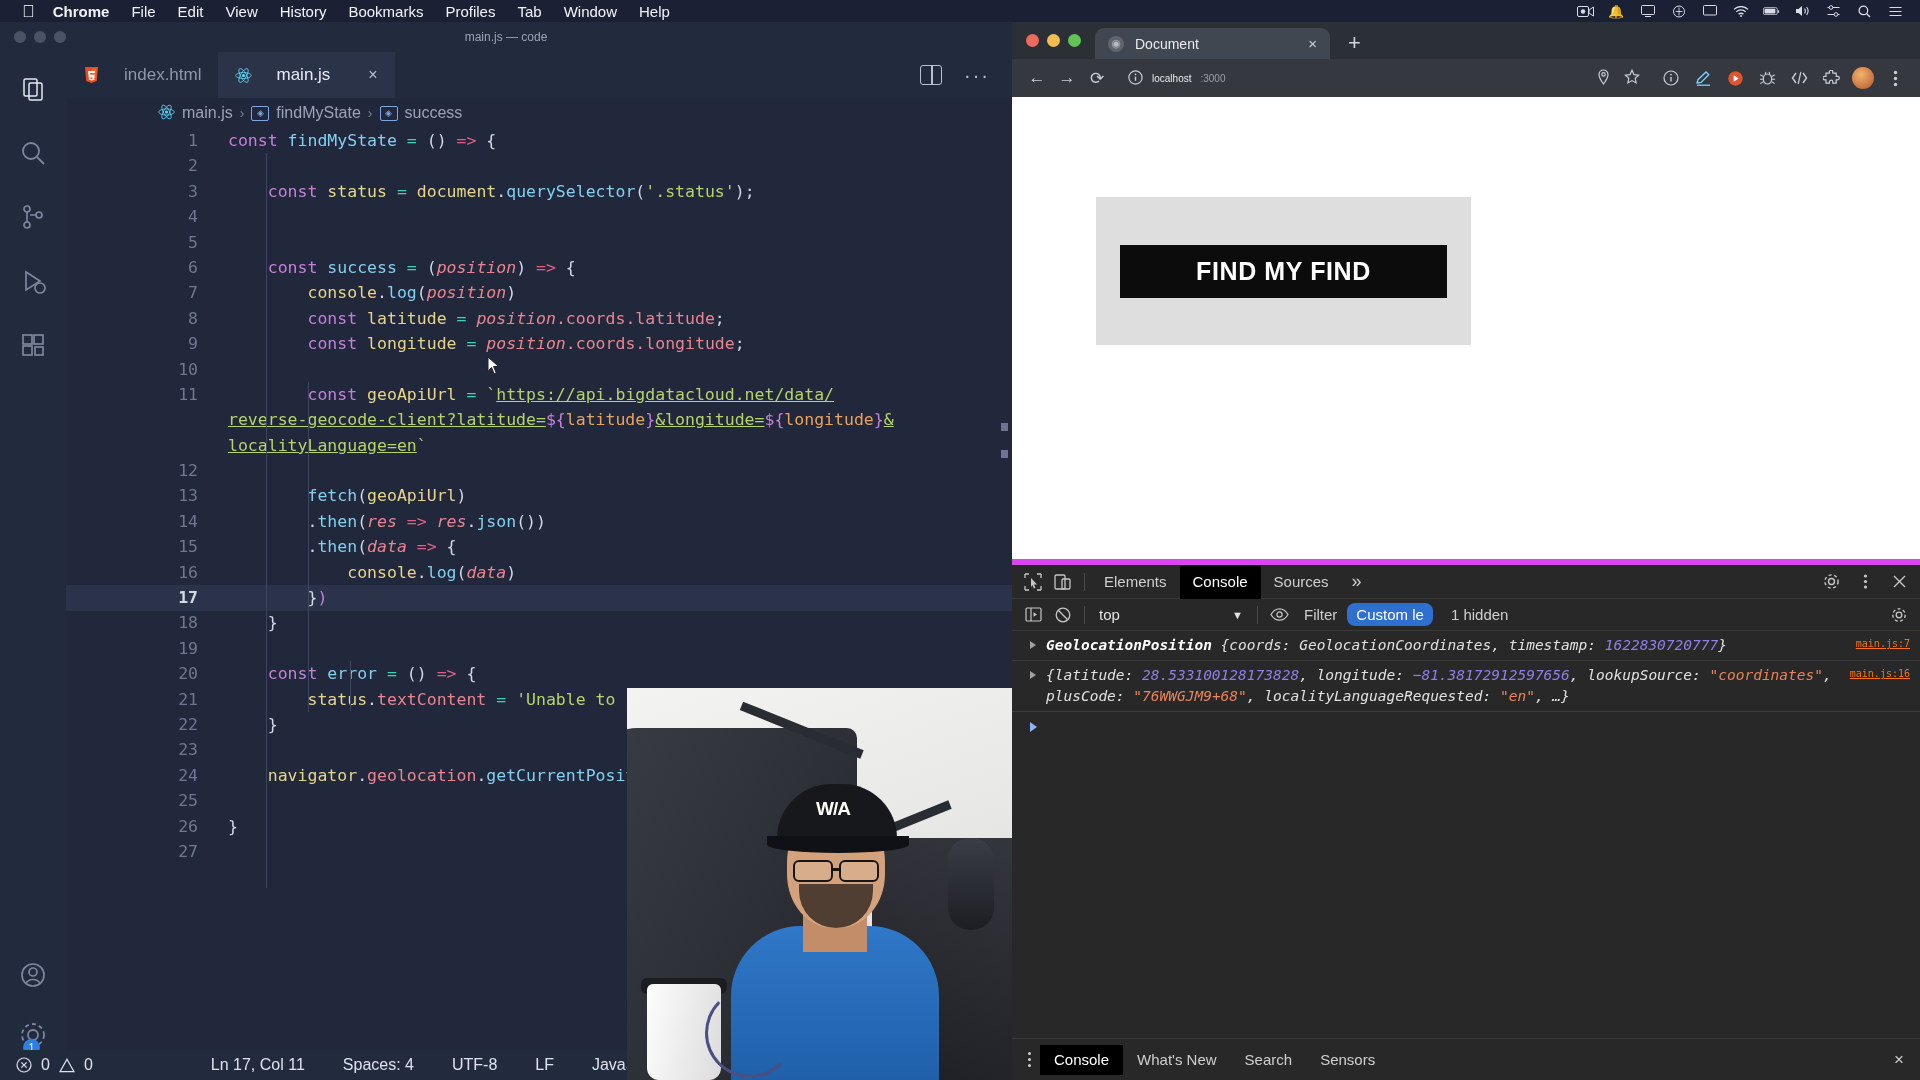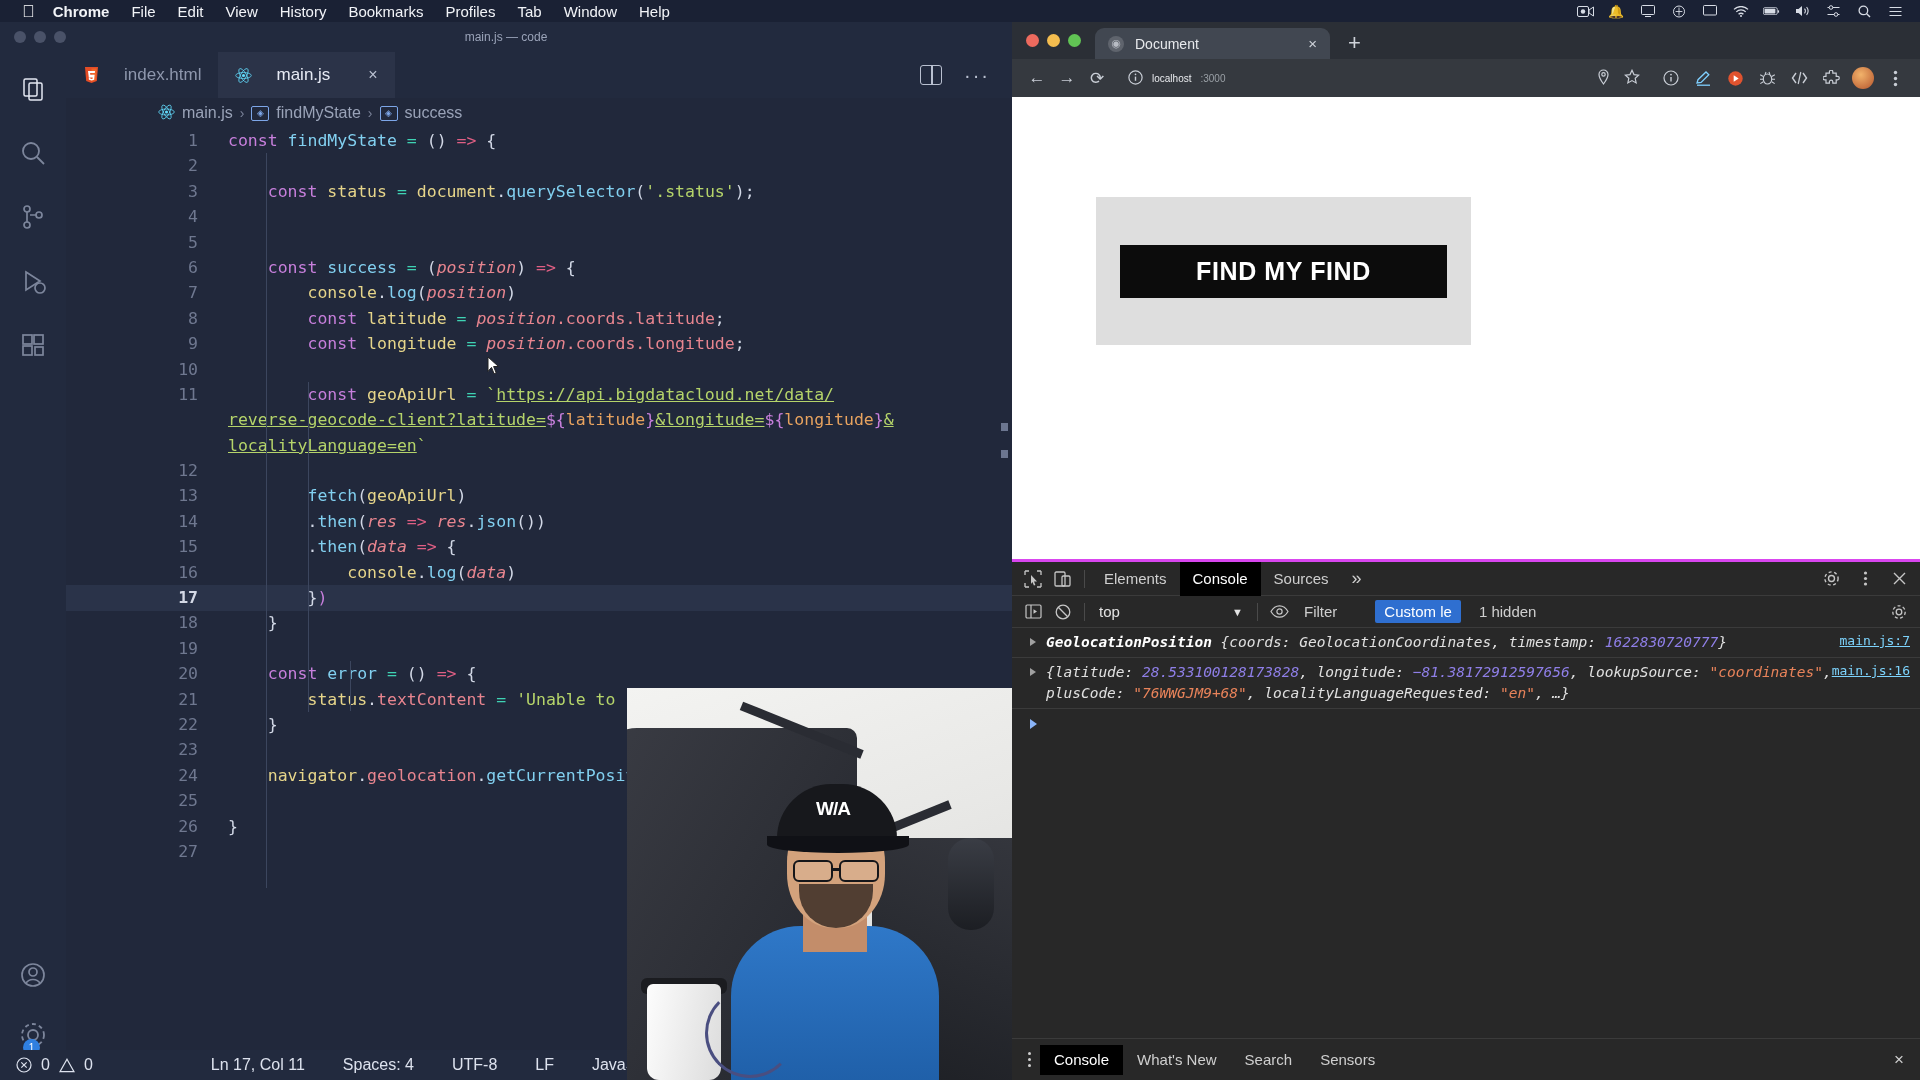--- a/index.html
+++ b/index.html
@@ -111,44 +111,44 @@
     background:radial-gradient(circle at 40% 35%,#f2b36b,#b5552d);}
 
   .ch-page{height:462px;background:#fff;position:relative;}
   .page-card{position:absolute;left:84px;top:100px;width:375px;height:148px;background:#dedede;
     display:flex;align-items:center;justify-content:center;}
   .find-btn{width:327px;height:53px;background:#0c0c0c;color:#fff;display:flex;align-items:center;
     justify-content:center;font-size:25px;font-weight:bold;letter-spacing:.6px;}
 
   
   .devtools{position:absolute;left:0;top:537px;width:908px;height:521px;background:#282828;
-    border-top:3px solid #d946ef;}
+    border-top:6px solid #d946ef;}
   .dt-top{height:34px;background:#282828;display:flex;align-items:center;gap:0;
     border-bottom:1px solid #3b3b3b;padding:0 6px;}
   .dt-ic{width:30px;height:26px;display:flex;align-items:center;justify-content:center;color:#c6c6c6;}
   .dt-div{width:1px;height:18px;background:#4a4a4a;margin:0 6px;}
   .dt-tab{padding:0 13px;height:34px;display:flex;align-items:center;color:#cfcfcf;font-size:15px;}
   .dt-tab.active{background:#000;color:#fff;}
   .dt-more{padding:0 10px;color:#cfcfcf;font-size:18px;}
   .dt-topright{margin-left:auto;display:flex;align-items:center;gap:4px;}
 
   .dt-filterbar{height:32px;background:#282828;display:flex;align-items:center;gap:0;
     border-bottom:1px solid #3b3b3b;padding:0 6px;font-size:14px;color:#cfcfcf;}
   .ctx-select{display:flex;align-items:center;justify-content:space-between;width:160px;
     padding:0 8px;color:#e3e3e3;font-size:15px;}
   .filter-box{padding:2px 10px;color:#cfcfcf;font-size:15px;}
-  .custom-lv{background:#2f6fd0;color:#fff;padding:3px 9px;border-radius:2px;font-size:15px;
-    white-space:nowrap;overflow:hidden;margin-left:28px;}
+  .custom-lv{background:#2f6fd0;color:#fff;padding:3px 9px;border-radius:8px;font-size:15px;
+    white-space:nowrap;overflow:hidden;}
   .hidden-cnt{color:#cfcfcf;font-size:15px;padding:0 18px;white-space:nowrap;}
 
   .dt-console{position:absolute;left:0;top:66px;right:0;bottom:42px;background:#282828;
     font-family:"DejaVu Sans Mono", monospace;font-size:14.5px;line-height:21px;color:#e0e0e0;
     overflow:hidden;}
   .log-row{position:relative;padding:4px 10px 4px 34px;border-bottom:1px solid #3b3b3b;}
-  .log-src{position:absolute;right:10px;top:-16px;color:#7dd3fc;text-decoration:underline;font-size:13px;}
+  .log-src{position:absolute;right:10px;top:-16px;color:#f97316;text-decoration:underline;font-size:10px;}
   .log-row-wrap{position:relative;}
   .tri{position:absolute;left:18px;top:10px;width:0;height:0;border-left:6px solid #a0a0a0;
     border-top:4px solid transparent;border-bottom:4px solid transparent;}
   .c-obj{color:#e0e0e0;font-style:italic;}
   .c-objname{color:#fff;font-weight:bold;font-style:italic;}
   .c-num{color:#8f7fe8;font-style:italic;}
   .c-str{color:#e8835a;font-style:italic;}
   .prompt-row{padding:6px 10px 6px 34px;position:relative;}
   .prompt-tri{position:absolute;left:18px;top:10px;width:0;height:0;border-left:7px solid #8ab4f8;
     border-top:5px solid transparent;border-bottom:5px solid transparent;}

